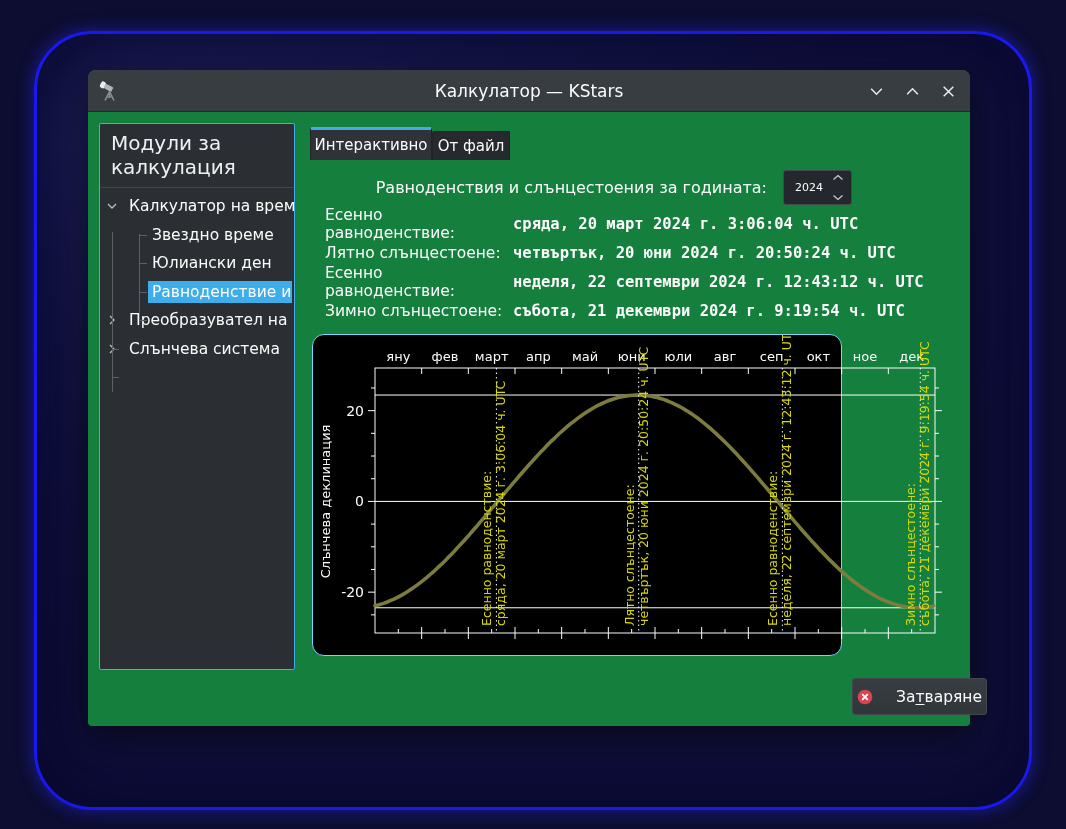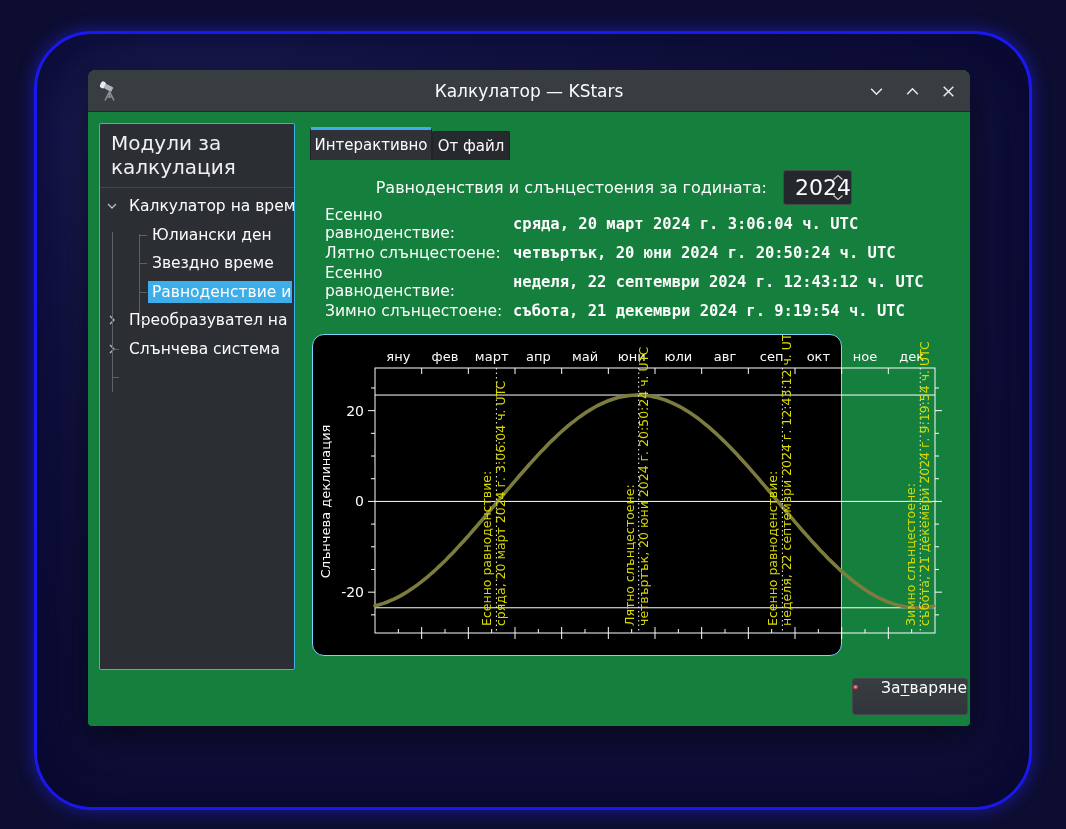--- a/index.html
+++ b/index.html
@@ -81,41 +81,41 @@
   .year-row {
     position:absolute; left:224px; top:100px; width:540px; height:35px;
     display:flex; justify-content:flex-end; align-items:center; gap:16px;
     font-size:16px;
   }
   .spinbox {
     width:69px; height:35px; background:#24282c;
     border:1px solid #43484d; border-radius:3px;
     display:flex; align-items:center; position:relative;
   }
-  .spinbox .val { flex:1; text-align:left; padding-left:11px; font-size:22px; }
+  .spinbox .val { flex:1; text-align:left; padding-left:11px; font-size:11px; }
   .spin-arrows { position:absolute; right:5px; top:3px; bottom:3px; width:16px;
     display:flex; flex-direction:column; justify-content:space-between; align-items:center; }
   .spin-arrows svg { display:block; cursor:pointer; }
   
   .results { position:absolute; left:237px; top:139px; }
   .result-row { height:29px; display:flex; align-items:center; }
   .result-label { width:188px; font-size:15.5px; color:#fcfcfc; }
   .result-value { font-family:"DejaVu Sans Mono", monospace; font-weight:bold; font-size:15.5px; white-space:pre; }
   
   .chart-box {
     position:absolute; left:224px; top:264px; width:530px; height:322px;
     background:#000; border:1px solid #7dd3fc; border-radius:12px;
   }
   .chart-box svg { display:block; }
   
   .close-btn {
-    position:absolute; left:764px; top:608px; width:116px; height:37px;
+    position:absolute; left:764px; top:608px; width:135px; height:37px;
     background:linear-gradient(#383d42,#31363b);
     border:1px solid #43484d; border-radius:3px;
-    display:flex; align-items:flex-start; justify-content:center; gap:23px;
+    display:flex; align-items:center; justify-content:center; gap:23px;
     font-size:15.5px; color:#fcfcfc; cursor:pointer;
   }
   .close-btn u { text-decoration:underline; text-underline-offset:2px; }
 </style>
 </head>
 <body>
 
 <div class="neon-frame"></div>
 
 <div class="window">
@@ -155,24 +155,24 @@
   <div class="sidebar">
     <div class="sidebar-header">Модули за калкулация</div>
     <div class="tree" id="tree">
         <div class="tree-row root">
           <span class="chev"><svg viewBox="0 0 16 16" width="16" height="16">
               <polyline points="4,6 8,10 12,6" fill="none" stroke="#b9bfc4" stroke-width="1.3"></polyline>
             </svg></span>
           <span class="lbl">Калкулатор на време</span>
         </div>
         <div class="tree-row child">
+          <span class="lbl">Звездно време</span>
+        </div>
+        <div class="tree-row child">
           <span class="lbl">Юлиански ден</span>
-        </div>
-        <div class="tree-row child">
-          <span class="lbl">Звездно време</span>
         </div>
         <div class="tree-row child selected">
           <span class="lbl">Равноденствие и ...</span>
         </div>
         <div class="tree-row root">
           <span class="chev"><svg viewBox="0 0 16 16" width="16" height="16">
               <polyline points="6,4 10,8 6,12" fill="none" stroke="#b9bfc4" stroke-width="1.3"></polyline>
             </svg></span>
           <span class="lbl">Преобразувател на ...</span>
         </div>

